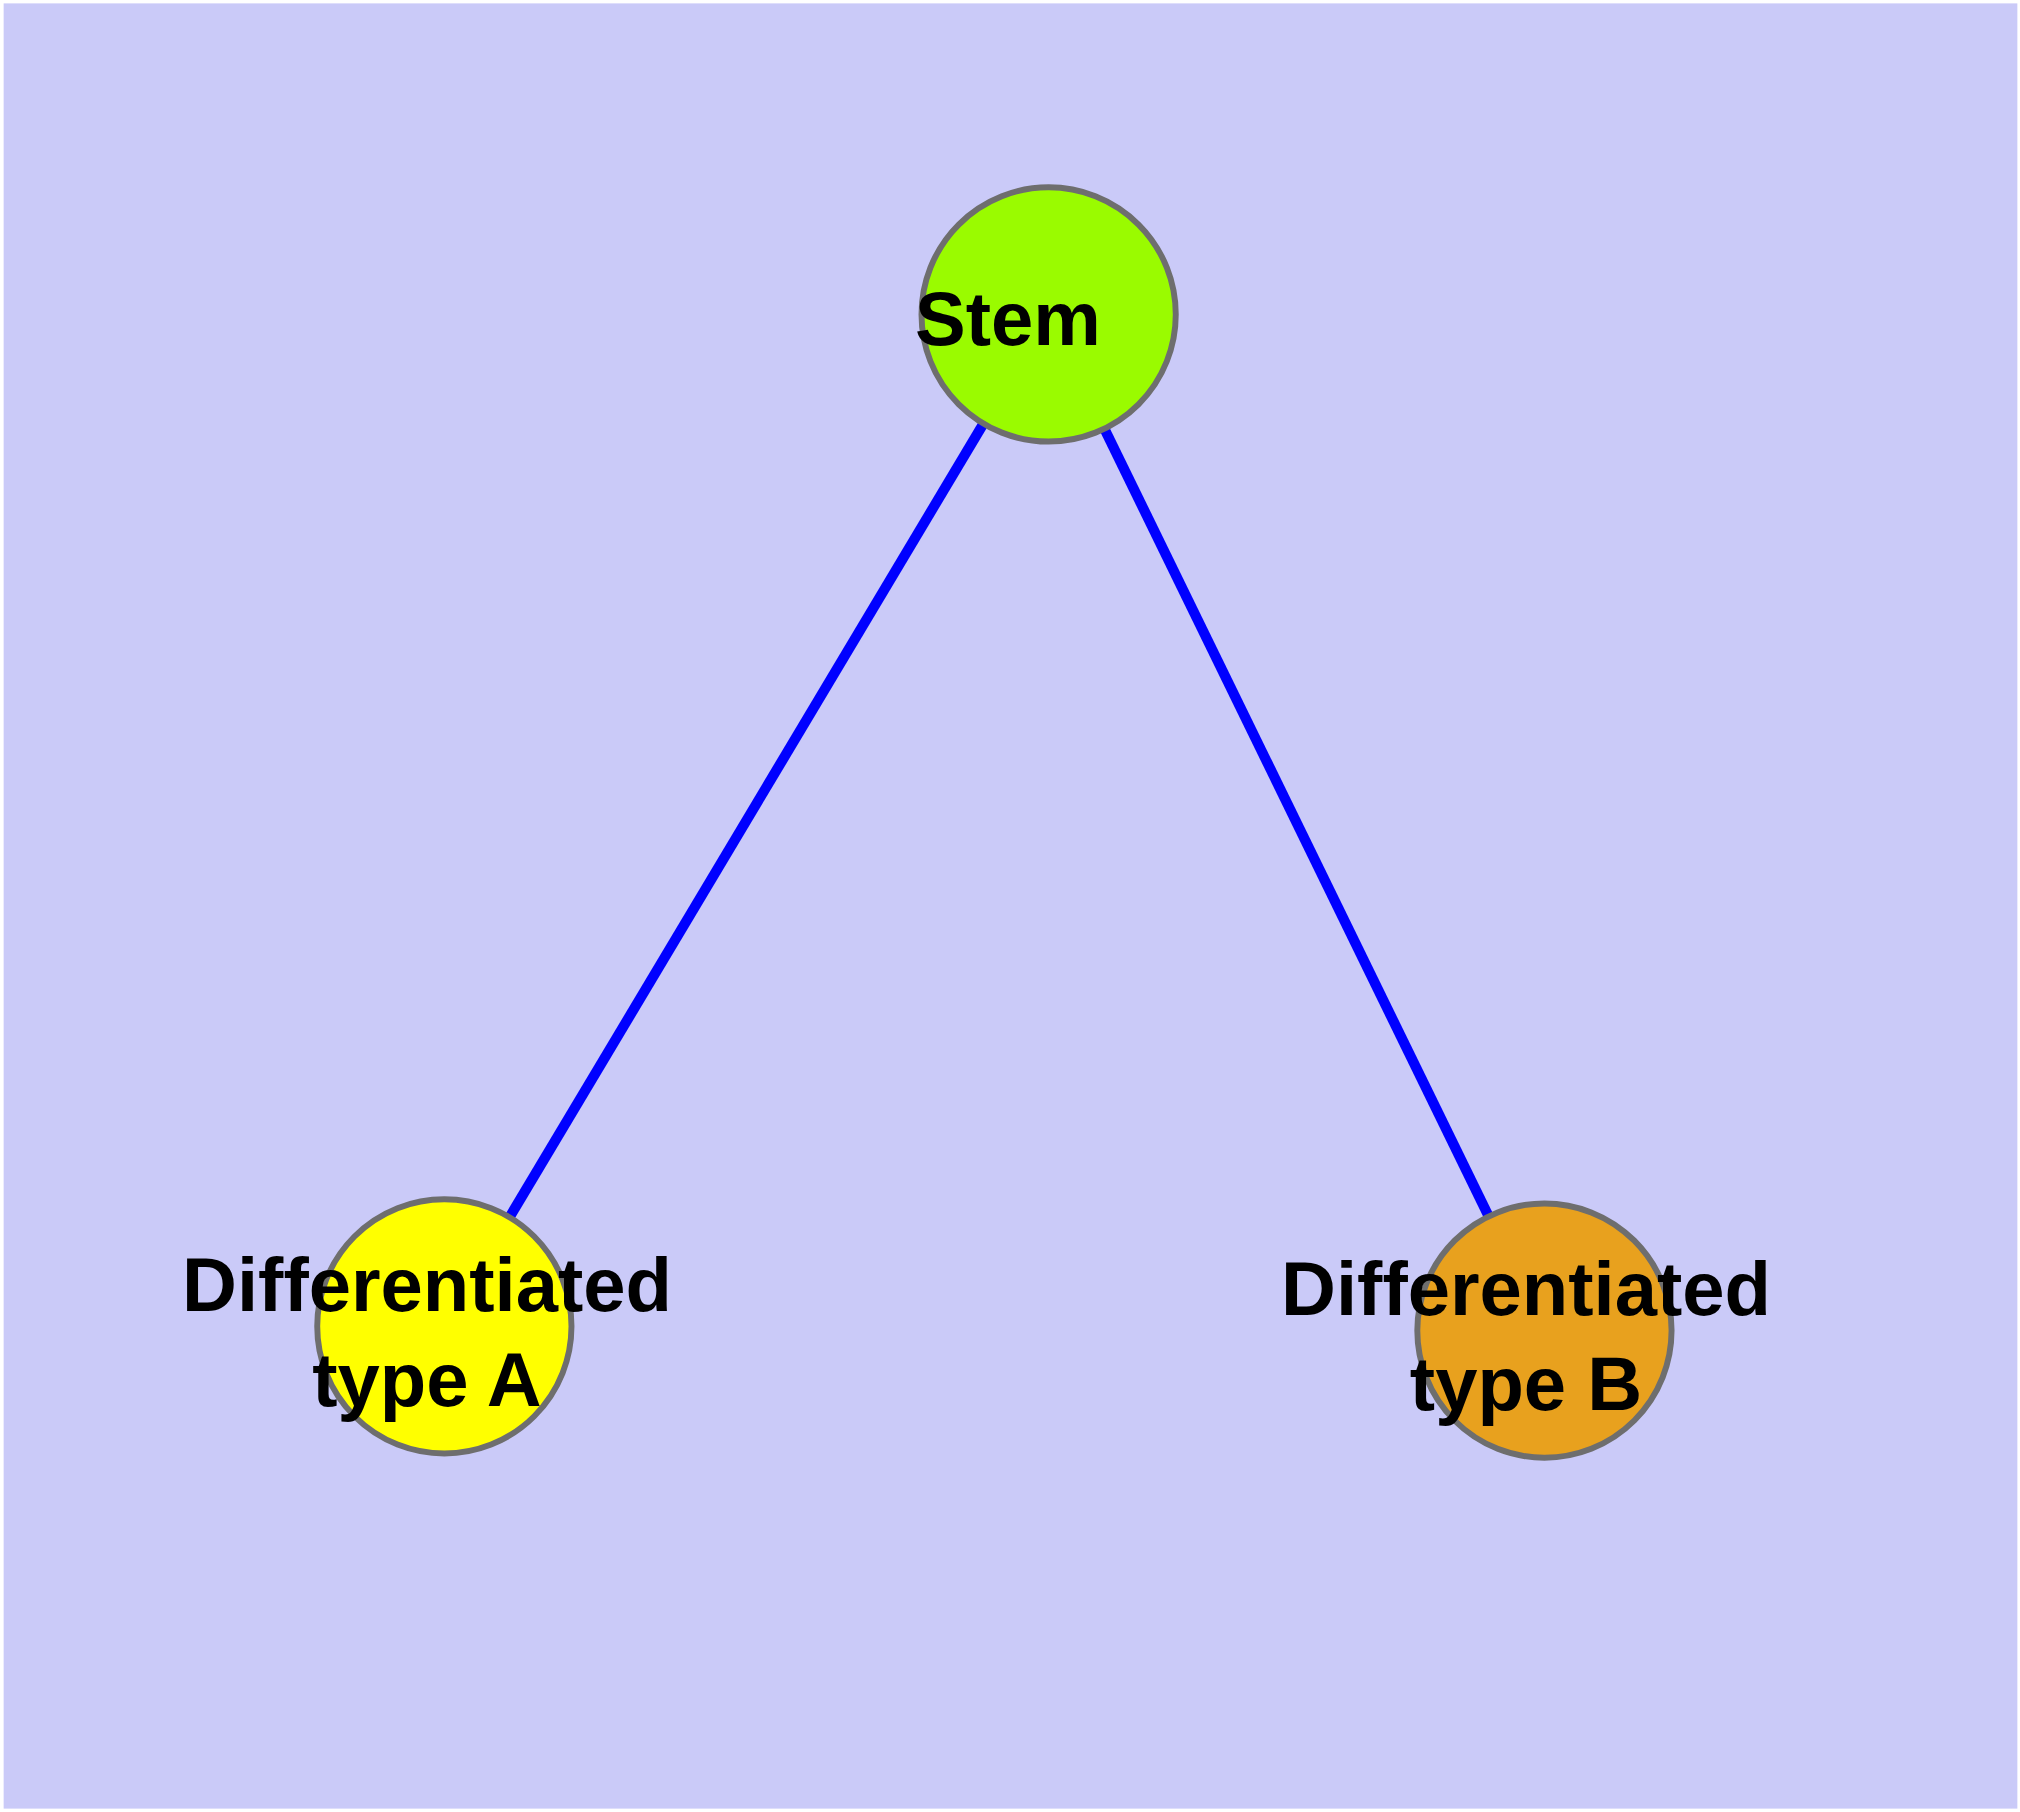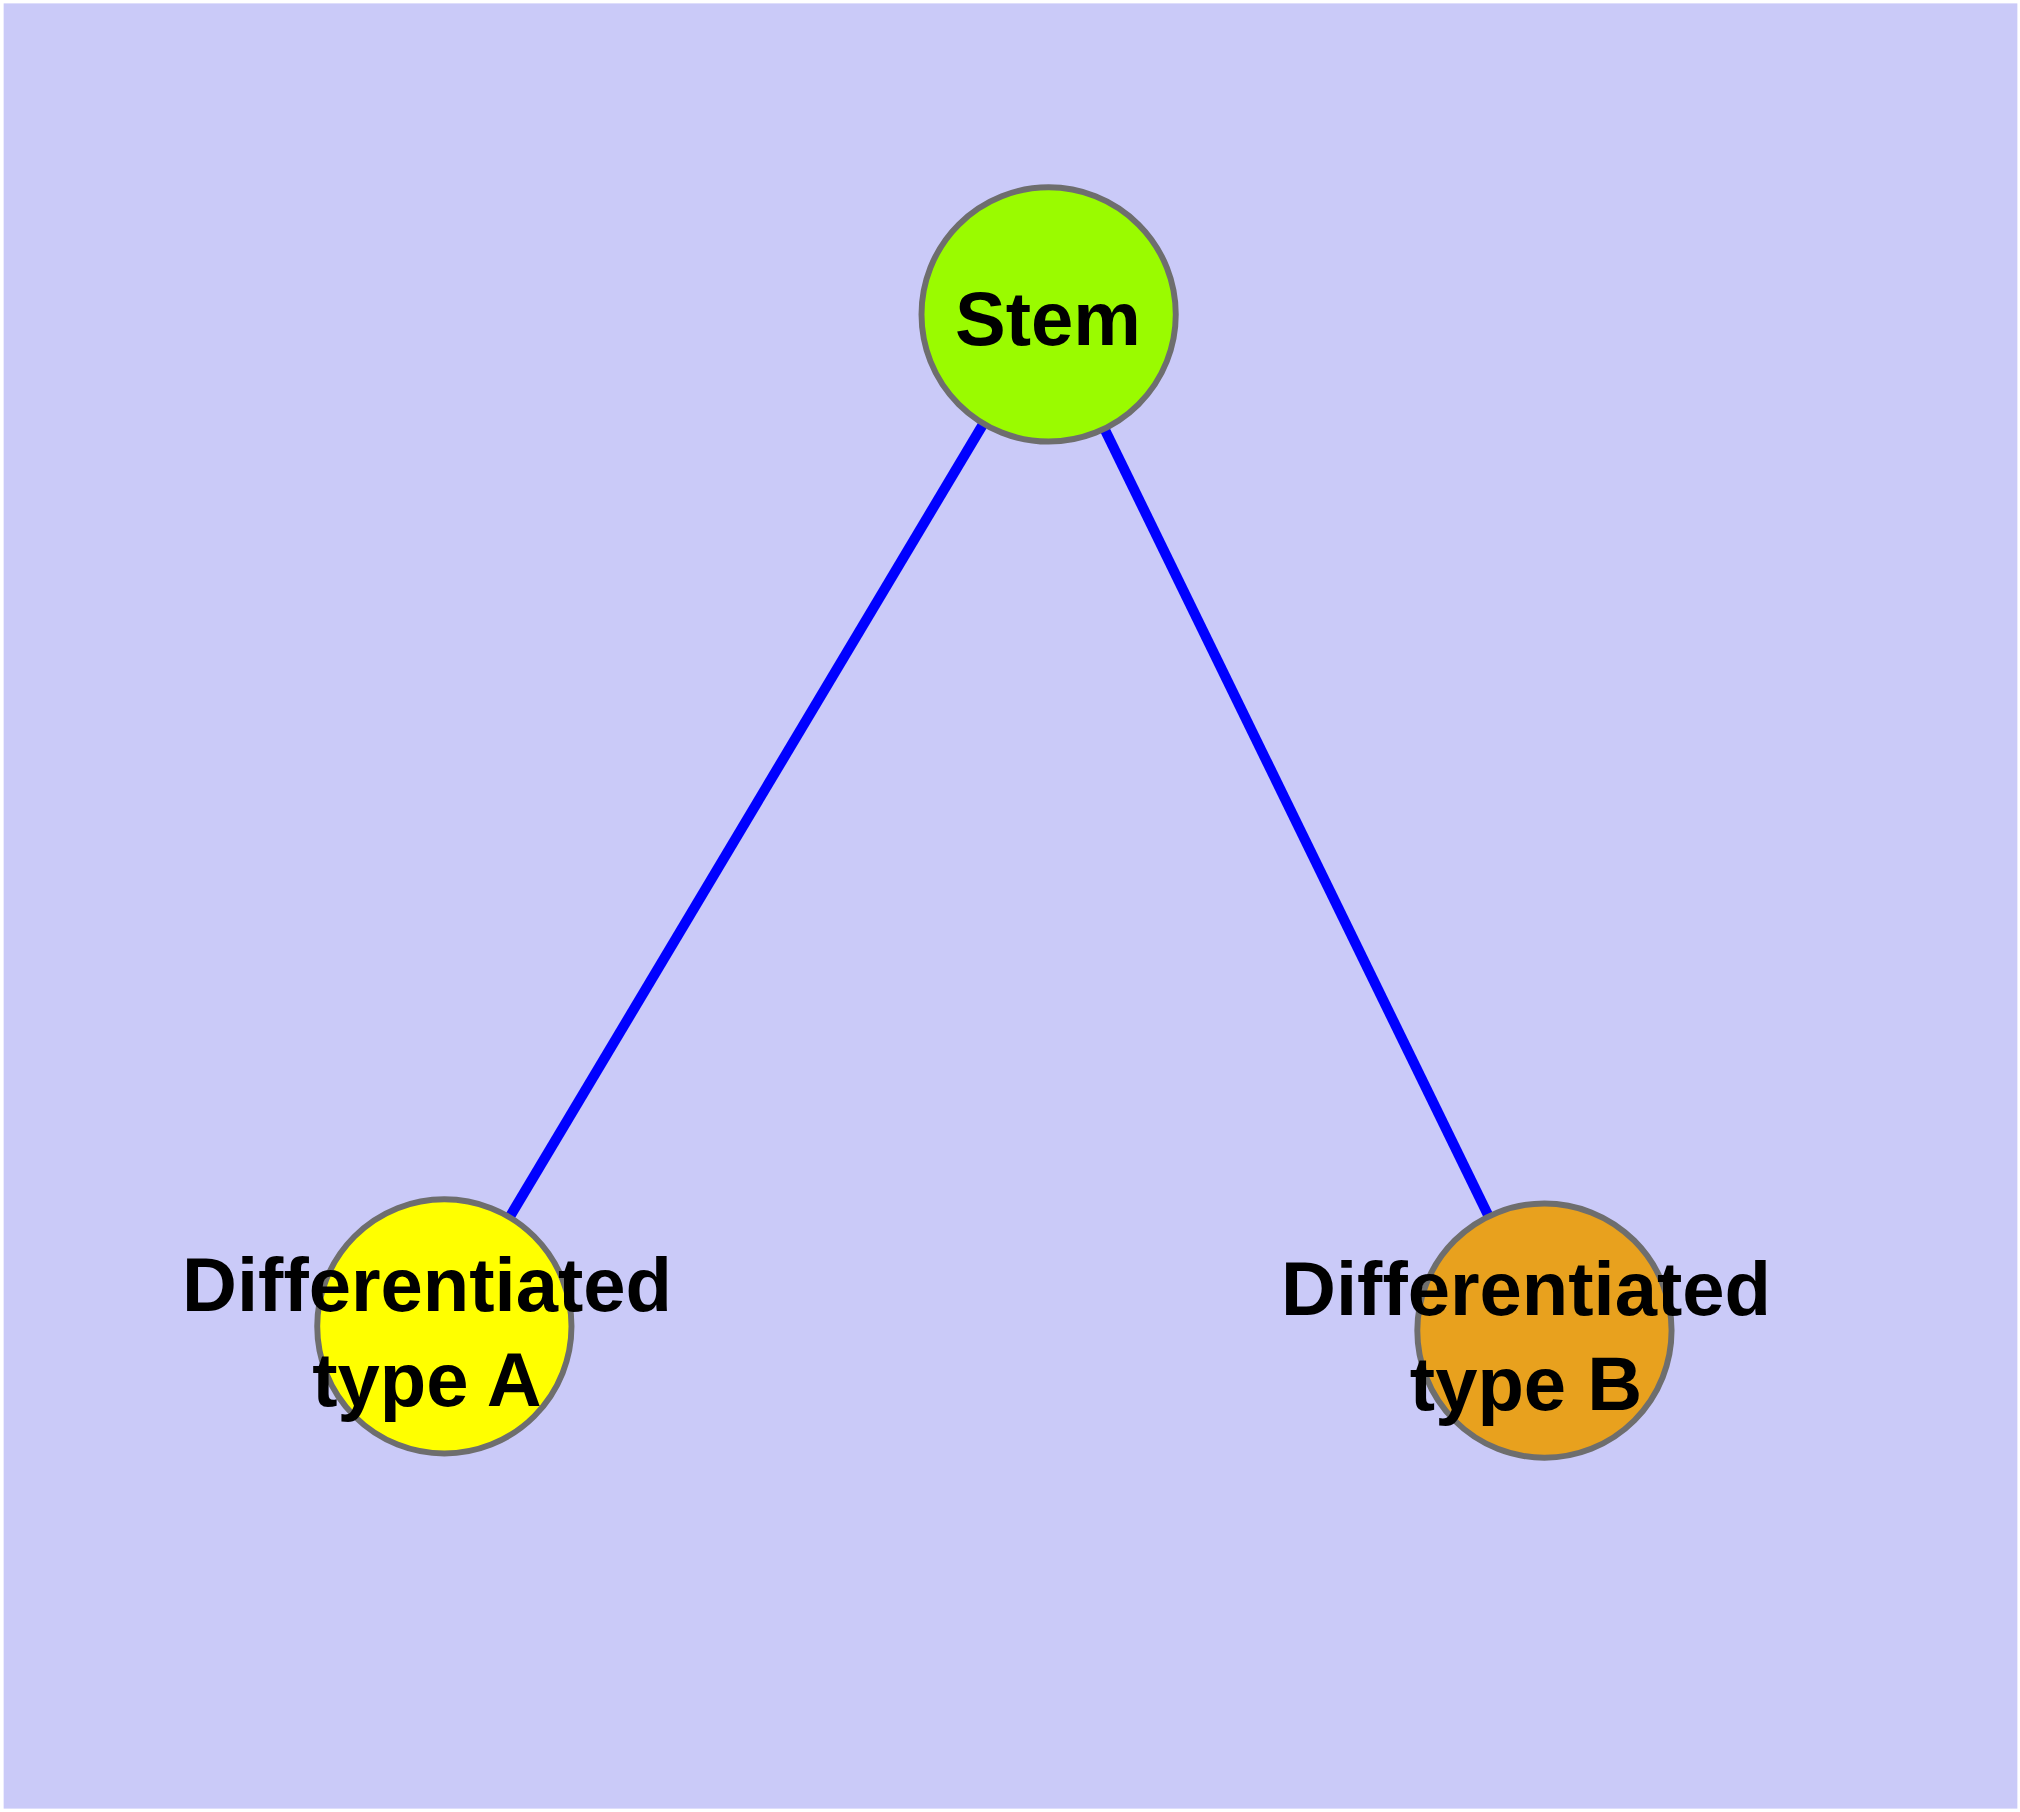--- a/index.html
+++ b/index.html
@@ -34,21 +34,21 @@
     position: absolute;
     transform: translate(-50%, -50%);
     text-align: center;
     font-weight: bold;
     font-size: 76px;
     line-height: 1.25;
     white-space: pre-line;
     color: #000000;
     pointer-events: none;
   }
-  .label-stem  { left: 1048px; top: 318px; }
+  .label-stem  { left: 1008px; top: 318px; }
   .label-typeA { left: 427px;  top: 1332px; }
   .label-typeB { left: 1526px; top: 1336px; }
 </style>
 </head>
 <body>
 
 <div class="canvas" style="background: rgb(255, 255, 255);">
 
   <svg class="diagram-svg" viewBox="0 0 2384 2138">
 

